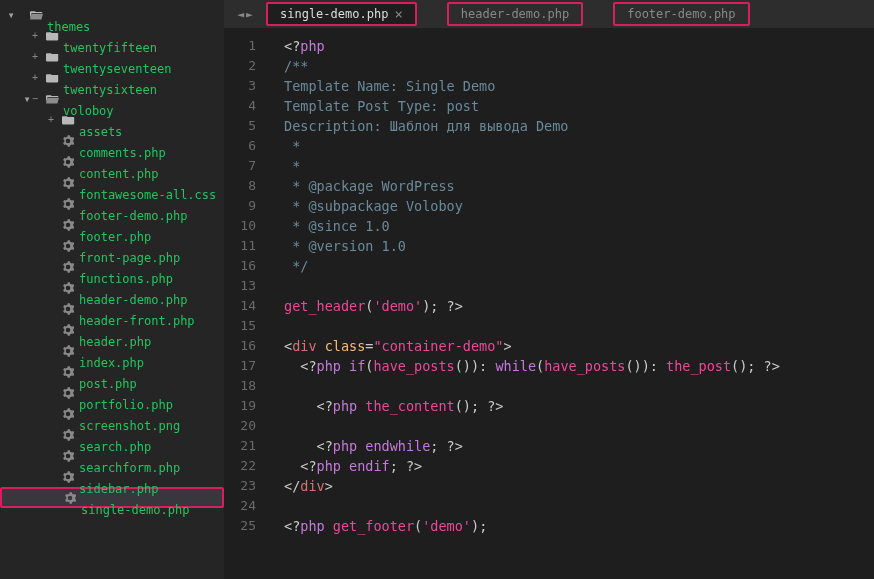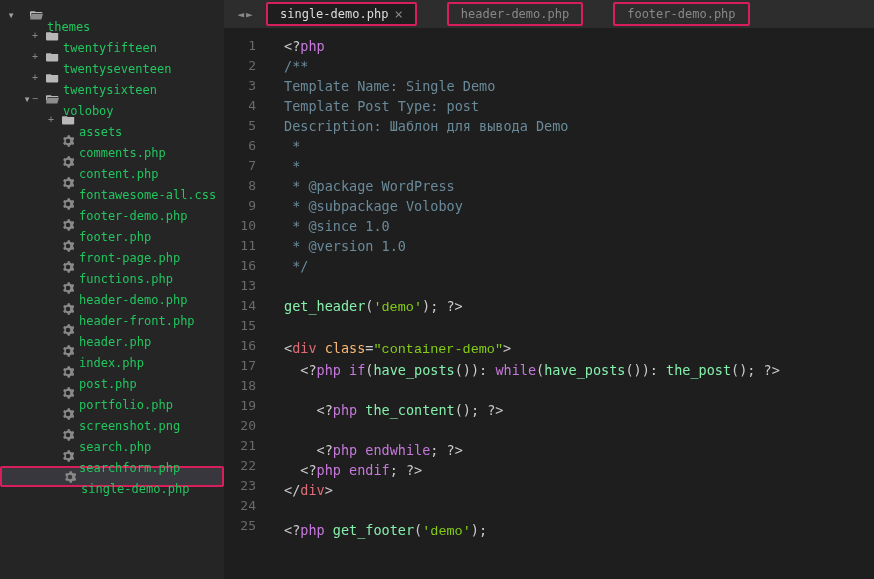--- a/index.html
+++ b/index.html
@@ -108,23 +108,23 @@
 .code {
   flex: 1;
   font-size: 13.5px;
   line-height: 20px;
   white-space: pre;
   color: #a0a0a0;
   margin-left: 14px;
 }
 .c-tag { color: #e06c75; }
 .c-attr { color: #fdba74; }
-.c-str { color: #84cc16; font-family: Liberation Mono, monospace; }
+.c-str { color: #ec4899; }
 .c-kw { color: #c678dd; }
-.c-fn { color: #86efac; }
+.c-fn { color: #ec4899; }
 .c-op { color: #ccc; }
 .c-cm { color: #6a8a9a; }
 </style>
 </head>
 <body>
 
 <div class="sidebar" id="sidebar">
     <div class="tree-row">
       <span class="indent" style="width: 0px;"></span>
       <span class="chevron">▾</span>
@@ -361,20 +361,31 @@
     <div class="tree-row">
       <span class="indent" style="width: 32px;"></span>
       <span class="chevron"></span>
       <span class="plus"></span>
       <span class="icon gear-icon">
         <svg viewBox="0 0 16 16">
           <path d="M8 5a3 3 0 1 0 0 6 3 3 0 0 0 0-6zm7 3c0 .5-.05.9-.12 1.3l1.7 1.3-1.6 2.8-2-.8c-.7.5-1.4.9-2.2 1.1l-.3 2.1H7.5l-.3-2.1c-.8-.2-1.5-.6-2.2-1.1l-2 .8-1.6-2.8 1.7-1.3C3.05 8.9 3 8.5 3 8s.05-.9.12-1.3L1.42 5.4 3 2.6l2 .8c.7-.5 1.4-.9 2.2-1.1L7.5.2h3l.3 2.1c.8.2 1.5.6 2.2 1.1l2-.8 1.6 2.8-1.7 1.3c.07.4.12.8.12 1.3z"></path>
         </svg>
       </span>
       <span class="label">searchform.php</span>
+    </div>
+    <div class="tree-row">
+      <span class="indent" style="width: 32px;"></span>
+      <span class="chevron"></span>
+      <span class="plus"></span>
+      <span class="icon gear-icon">
+        <svg viewBox="0 0 16 16">
+          <path d="M8 5a3 3 0 1 0 0 6 3 3 0 0 0 0-6zm7 3c0 .5-.05.9-.12 1.3l1.7 1.3-1.6 2.8-2-.8c-.7.5-1.4.9-2.2 1.1l-.3 2.1H7.5l-.3-2.1c-.8-.2-1.5-.6-2.2-1.1l-2 .8-1.6-2.8 1.7-1.3C3.05 8.9 3 8.5 3 8s.05-.9.12-1.3L1.42 5.4 3 2.6l2 .8c.7-.5 1.4-.9 2.2-1.1L7.5.2h3l.3 2.1c.8.2 1.5.6 2.2 1.1l2-.8 1.6 2.8-1.7 1.3c.07.4.12.8.12 1.3z"></path>
+        </svg>
+      </span>
+      <span class="label">sidebar.php</span>
     </div>
     <div class="tree-row selected">
       <span class="indent" style="width: 32px;"></span>
       <span class="chevron"></span>
       <span class="plus"></span>
       <span class="icon gear-icon">
         <svg viewBox="0 0 16 16">
           <path d="M8 5a3 3 0 1 0 0 6 3 3 0 0 0 0-6zm7 3c0 .5-.05.9-.12 1.3l1.7 1.3-1.6 2.8-2-.8c-.7.5-1.4.9-2.2 1.1l-.3 2.1H7.5l-.3-2.1c-.8-.2-1.5-.6-2.2-1.1l-2 .8-1.6-2.8 1.7-1.3C3.05 8.9 3 8.5 3 8s.05-.9.12-1.3L1.42 5.4 3 2.6l2 .8c.7-.5 1.4-.9 2.2-1.1L7.5.2h3l.3 2.1c.8.2 1.5.6 2.2 1.1l2-.8 1.6 2.8-1.7 1.3c.07.4.12.8.12 1.3z"></path>
         </svg>
       </span>

